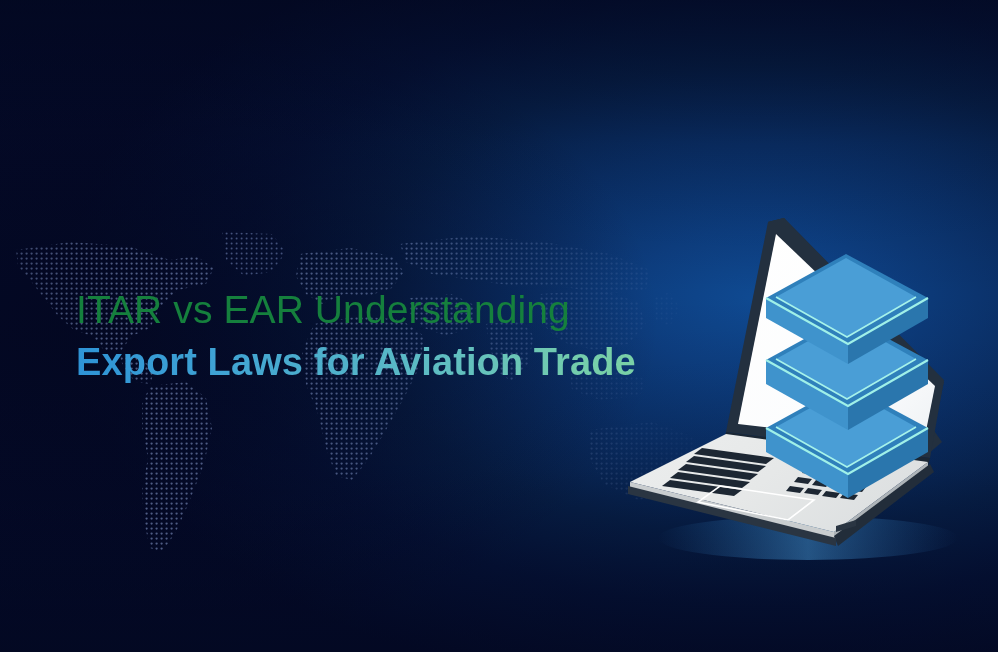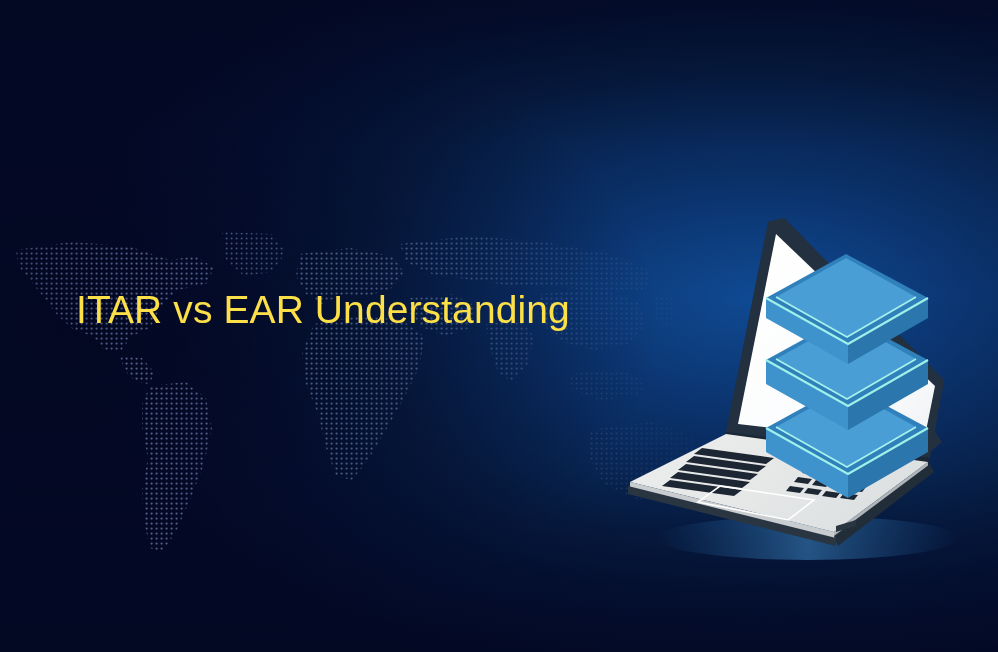--- a/index.html
+++ b/index.html
@@ -82,21 +82,21 @@
     position: absolute;
     left: 76px;
     top: 286px;
     width: 640px;
   }
 
   .headline-line1 {
     font-size: 39px;
     line-height: 48px;
     font-weight: 400;
-    color: #fde047;
+    color: #15803d;
     letter-spacing: 0.1px;
     white-space: nowrap;
   }
 
   .headline-line2 {
     margin-top: 4px;
     font-size: 38px;
     line-height: 48px;
     font-weight: 700;
     letter-spacing: 0.1px;
@@ -165,20 +165,21 @@
 
         <path d="M718 266 L738 262 L744 282 L728 296 L716 284 Z" fill="url(#dotgrid2)"></path>
 
         <path d="M654 66 L670 60 L680 76 L670 94 L656 88 Z" fill="url(#dotgrid2)"></path>
       </g>
     </svg>
   </div>
 
   <div class="headline">
     <div class="headline-line1">ITAR vs EAR Understanding</div>
+    <div class="headline-line2">Export Laws for Aviation Trade</div>
   </div>
 
   <div class="laptop">
     <svg viewBox="0 0 400 372" xmlns="http://www.w3.org/2000/svg">
       <defs>
         <linearGradient id="screenGrad" x1="0" y1="0" x2="1" y2="1">
           <stop offset="0%" stop-color="#ffffff"></stop>
           <stop offset="70%" stop-color="#fbfcfd"></stop>
           <stop offset="100%" stop-color="#eef1f4"></stop>
         </linearGradient>

